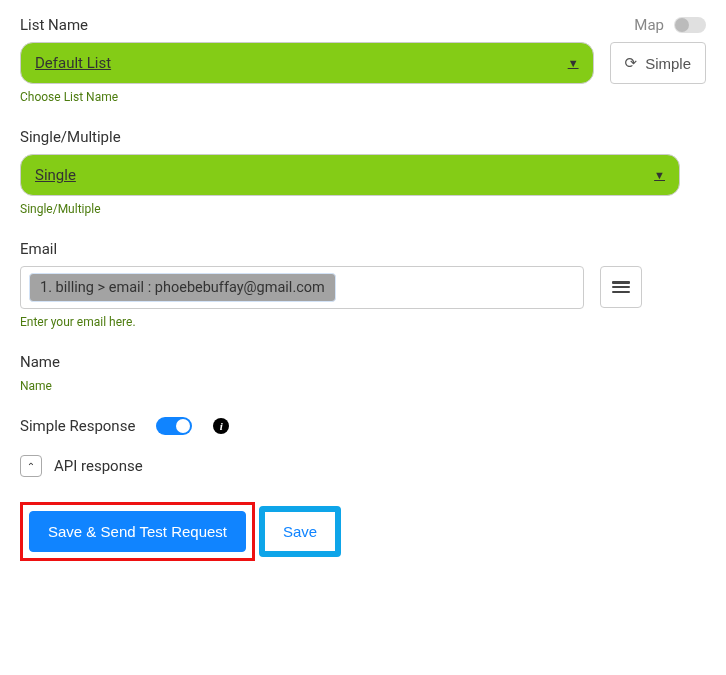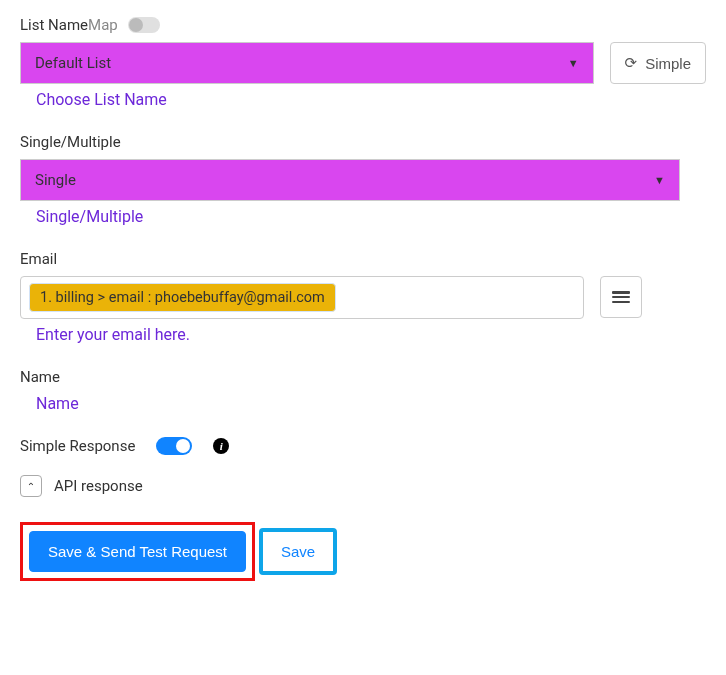--- a/index.html
+++ b/index.html
@@ -12,20 +12,21 @@
       padding: 16px 20px;
       width: 726px;
       background: #fff;
       color: #333;
     }
     .field-group {
       margin-bottom: 24px;
     }
     .field-header {
       display: flex;
+      justify-content: space-between;
       align-items: center;
       margin-bottom: 8px;
     }
     .field-label {
       font-size: 15px;
       color: #333;
     }
     .map-group {
       display: flex;
       align-items: center;
@@ -75,26 +76,27 @@
       display: flex;
       gap: 16px;
       align-items: stretch;
     }
     .select-box {
       flex: 1;
       display: flex;
       align-items: center;
       justify-content: space-between;
       border: 1px solid #ccc;
-      border-radius: 0;
+      border-radius: 13px;
       padding: 10px 14px;
       font-size: 15px;
-      background: #d946ef;
+      background: #84cc16;
       cursor: pointer;
       height: 42px;
+      text-decoration: underline;
     }
     .select-narrow {
       width: 660px;
       flex: none;
     }
     .caret {
       font-size: 11px;
       color: #333;
     }
     .refresh-btn {
@@ -104,42 +106,41 @@
       border: 1px solid #ccc;
       border-radius: 4px;
       padding: 10px 14px;
       font-size: 15px;
       background: #fff;
       color: #555;
       cursor: pointer;
       height: 42px;
     }
     .helper-text {
-      font-size: 16px;
-      color: #6d28d9;
+      font-size: 12px;
+      color: #4d7c0f;
       margin-top: 6px;
-      margin-left: 16px;
     }
     .token-input {
       flex: 1;
       display: flex;
       align-items: center;
       gap: 10px;
       border: 1px solid #ccc;
       border-radius: 4px;
       padding: 6px 8px;
       background: #fff;
       min-height: 42px;
       flex-wrap: wrap;
     }
     .token-input.wide {
       max-width: 564px;
     }
     .token {
-      background: #eab308;
+      background: #a3a3a3;
       border: 1px solid #d3e3f7;
       border-radius: 4px;
       padding: 5px 10px;
       font-size: 14.5px;
       color: #333;
       white-space: nowrap;
     }
     .menu-btn {
       width: 42px;
       height: 42px;
@@ -223,21 +224,21 @@
       color: #fff;
       border: 1px solid #1084ff;
       border-radius: 4px;
       padding: 11px 18px;
       font-size: 15px;
       cursor: pointer;
     }
     .btn-outline {
       background: #fff;
       color: #1084ff;
-      border: 4px solid #0ea5e9;
+      border: 6px solid #0ea5e9;
       border-radius: 4px;
       padding: 11px 18px;
       font-size: 15px;
       cursor: pointer;
     }
     .refresh-icon {
       display: inline-block;
       font-size: 15px;
     }
   </style>

